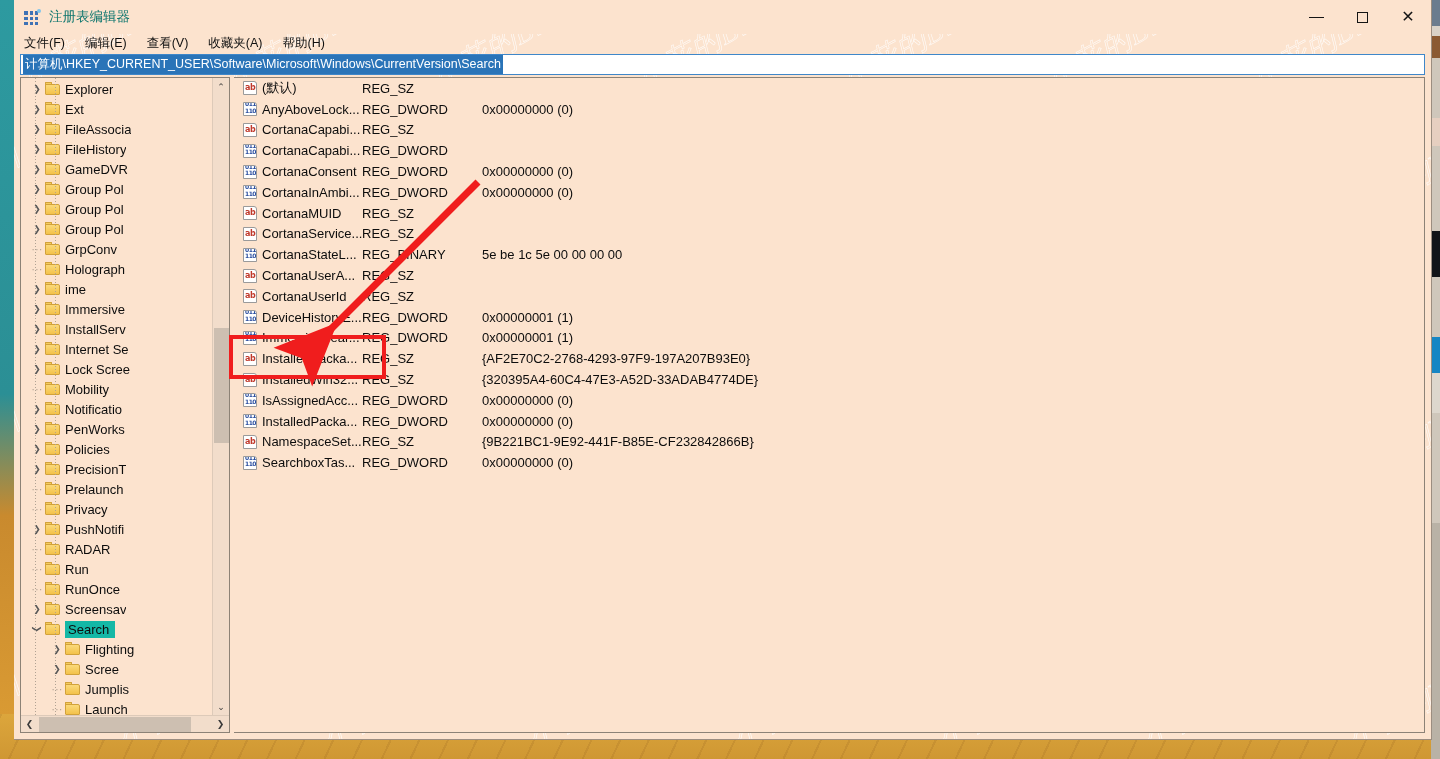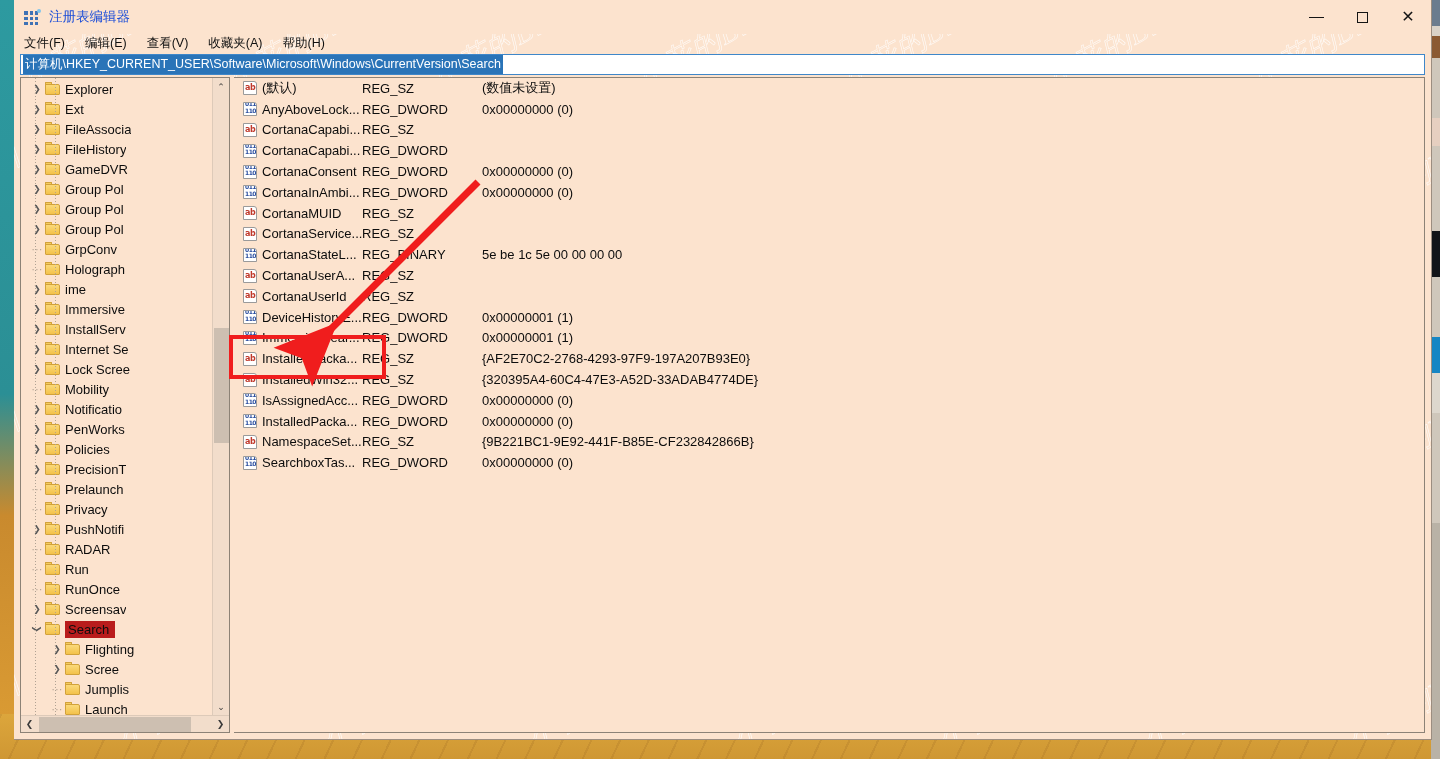--- a/index.html
+++ b/index.html
@@ -50,21 +50,21 @@
   #app-icon .ic-grid{ position:absolute; left:0; top:2px; width:14px; height:14px;
       background:#3f72b5;
       background-image:
         linear-gradient(#fce3ce,#fce3ce), linear-gradient(#fce3ce,#fce3ce),
         linear-gradient(#fce3ce,#fce3ce), linear-gradient(#fce3ce,#fce3ce);
       background-size:14px 2px, 2px 14px, 14px 2px, 2px 14px;
       background-position: 0 4px, 4px 0, 0 9px, 9px 0;
       background-repeat:no-repeat; }
   #app-icon .ic-dot{ position:absolute; right:0; top:0; width:4px; height:4px;
       background:#7fc4ea; border-radius:50%; }
-  #window-title{ font-size:13.5px; color:#1d4ed8; }
+  #window-title{ font-size:13.5px; color:#0f766e; }
   #win-controls{ margin-left:auto; display:flex; height:34px; }
   .win-btn{ width:46px; height:34px; display:flex; align-items:center; justify-content:center;
             font-size:13px; color:#141414; cursor:default; }
   .wb-min{ width:15px; height:1px; background:#141414; }
   .wb-max{ width:11px; height:11px; border:1.3px solid #141414; }
   .wb-close{ font-size:16px; line-height:1; font-family:"DejaVu Sans", sans-serif; }
 
   
   #menu-bar{ height:18px; flex:0 0 18px; display:flex; align-items:center;
              padding-left:10px; position:relative; z-index:10; }
@@ -93,21 +93,21 @@
          font-size:9px; color:#595959; font-family:"DejaVu Sans",sans-serif; }
   .chev.leaf{ color:#b9a898; font-size:11px; letter-spacing:0; }
   .folder{ width:15px; height:12px; flex:0 0 15px; margin-right:5px; position:relative; }
   .folder .fbody{ position:absolute; left:0; top:1px; width:15px; height:11px;
                   background:linear-gradient(#fbd97a,#f3c24a); border:1px solid #d2a23a;
                   border-radius:1px 2px 1px 1px; }
   .folder .ftab{ position:absolute; left:0; top:-1px; width:7px; height:3px;
                  background:#f6cd5f; border:1px solid #d2a23a; border-bottom:none;
                  border-radius:1px 1px 0 0; }
   .tree-label{ overflow:hidden; text-overflow:clip;text-align:center; }
-  .tree-row.selected .tree-label{ background:#b91c1c; padding:1px 6px 1px 3px; }
+  .tree-row.selected .tree-label{ background:#14b8a6; padding:1px 6px 1px 3px; }
   
   .vline{ position:absolute; top:0; bottom:0; width:1px;
           background-image:linear-gradient(to bottom, #b0a293 1px, transparent 1px);
           background-size:1px 3px; }
 
   
   #tree-vscroll{ flex:0 0 17px; width:17px; background:#f2ddcb;
                  border-left:1px solid #ddcab9; display:flex; flex-direction:column;
                  position:relative; }
   .sb-arrow{ height:17px; display:flex; align-items:center; justify-content:center;
@@ -577,21 +577,20 @@
     <div id="splitter"></div>
 
     <div id="list-pane">
       <div id="list-rows">
           <div class="lrow">
             <div class="cell-name">
               <span class="vicon sz"></span>
               <span>(默认)</span>
             </div>
             <div class="cell-type">REG_SZ</div>
-            <div class="cell-data">(数值未设置)</div>
           </div>
           <div class="lrow">
             <div class="cell-name">
               <span class="vicon dw"></span>
               <span>AnyAboveLock...</span>
             </div>
             <div class="cell-type">REG_DWORD</div>
             <div class="cell-data">0x00000000 (0)</div>
           </div>
           <div class="lrow">

